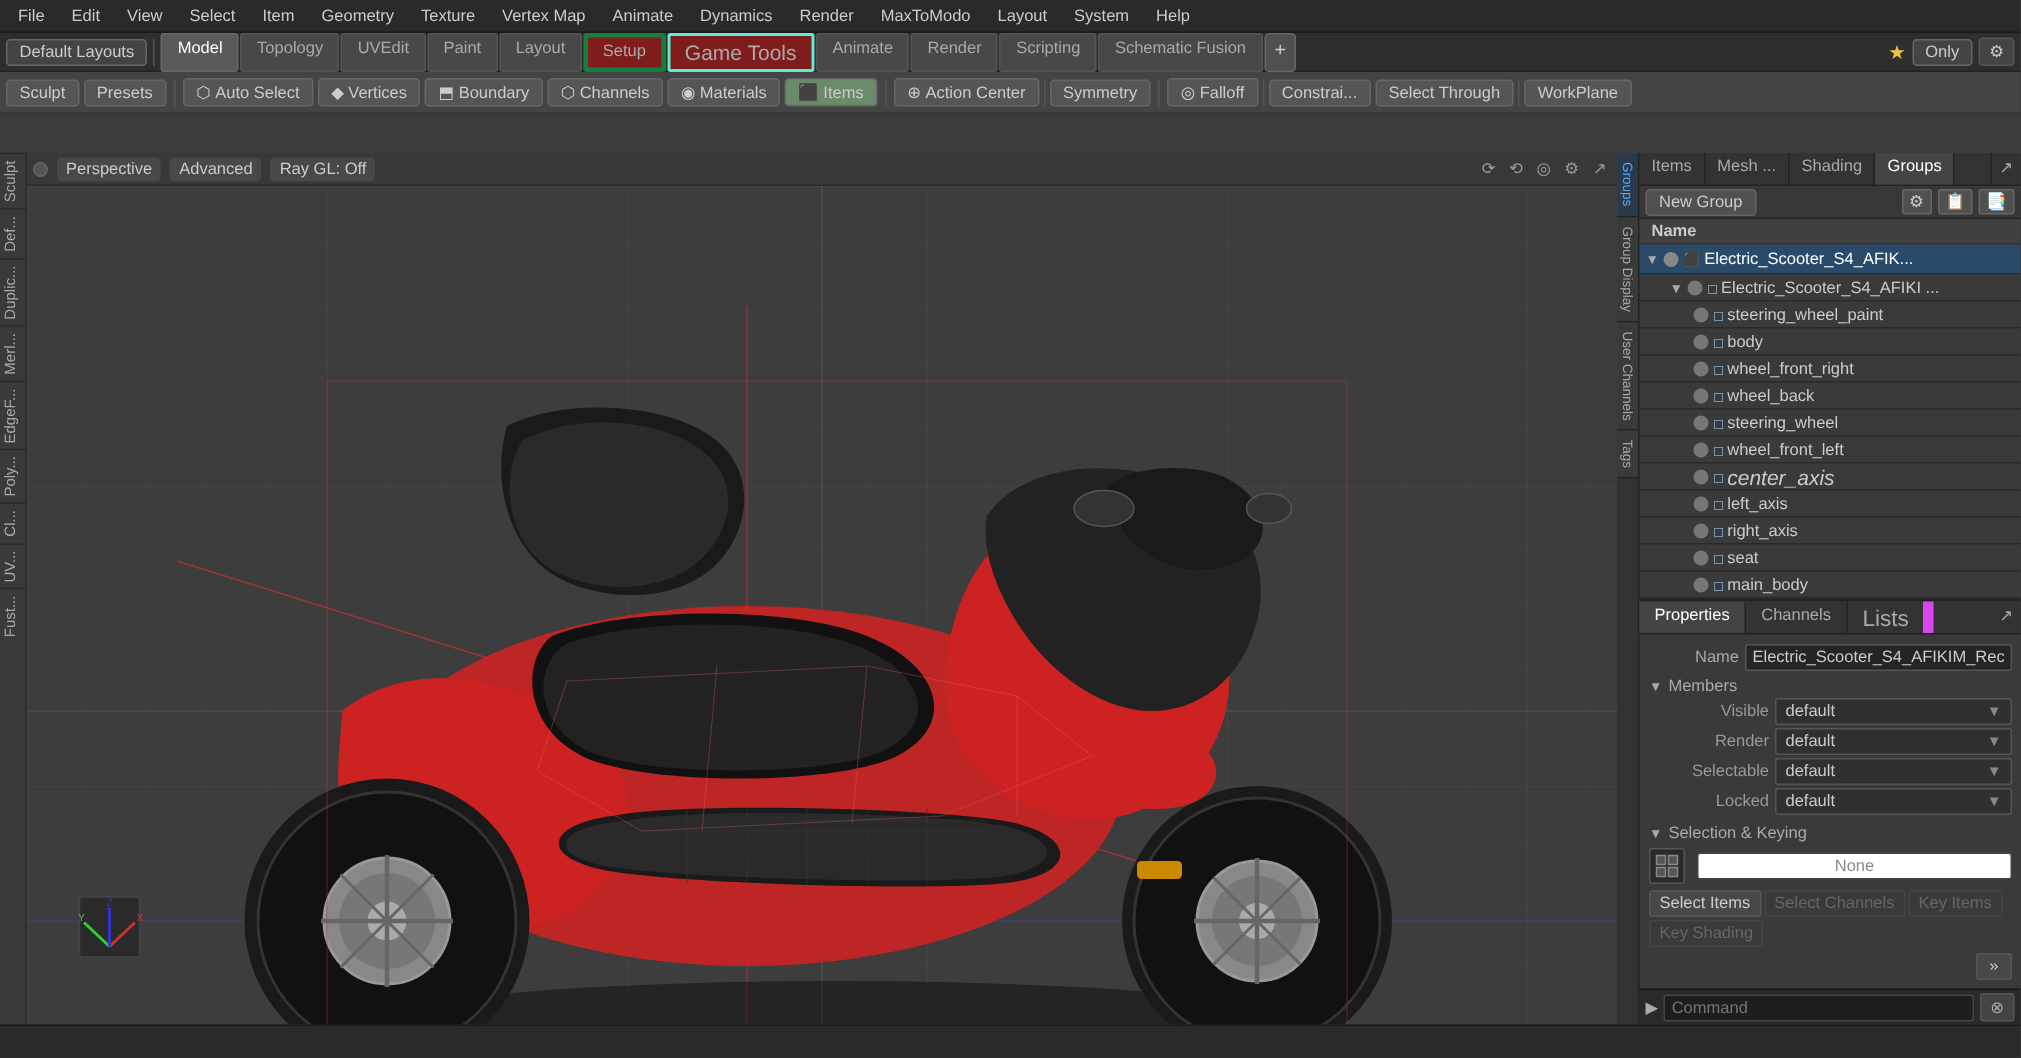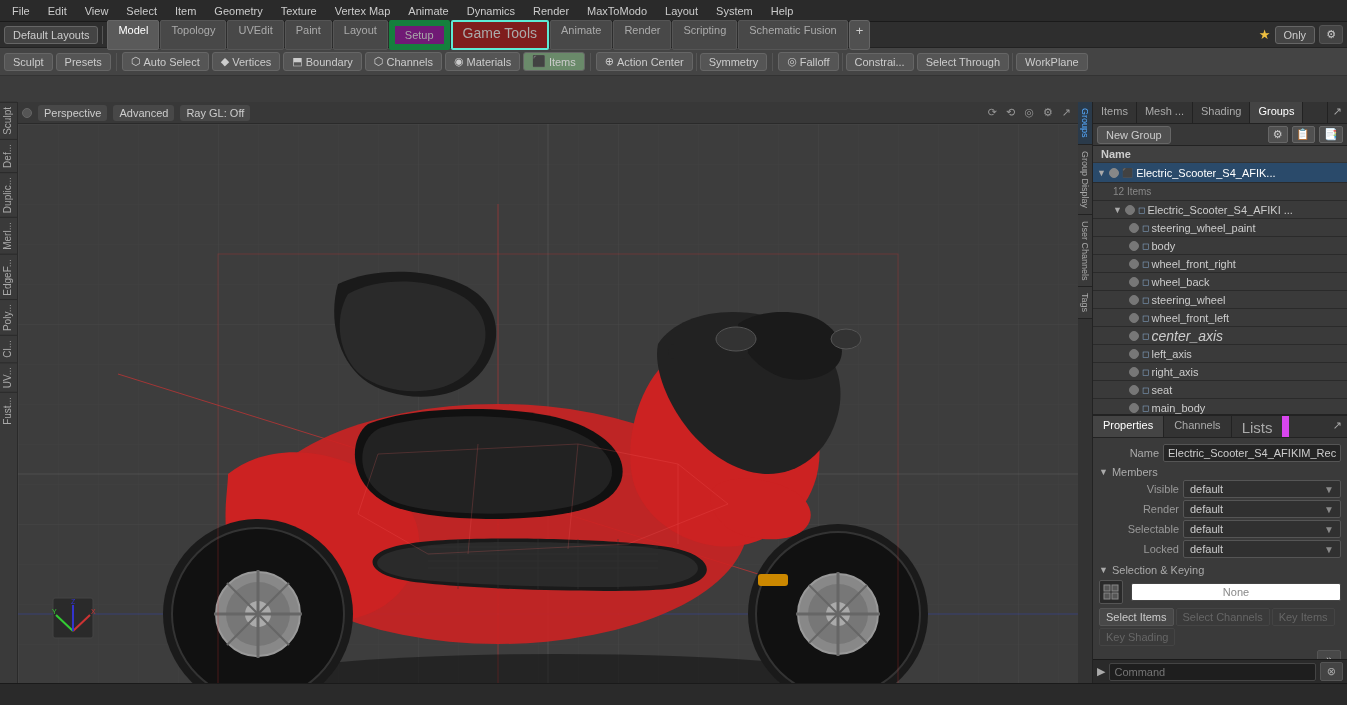--- a/index.html
+++ b/index.html
@@ -131,21 +131,21 @@
 
 <div id="toolbar1" style="display:flex;align-items:center;height:26px;background:#2e2e2e;padding:0 4px;gap:2px;">
   <div class="tb-layout" style="display:flex;align-items:center;gap:3px;">Default Layouts</div>
   <div class="tb-sep"></div>
   <div style="display:flex;gap:1px;flex:1;">
     <div class="mode-tab" style="padding:3px 10px;background:#5a5a5a;border:1px solid #666;border-radius:2px;color:#fff;font-size:11px;cursor:pointer;">Model</div>
     <div class="mode-tab" style="padding:3px 10px;background:#484848;border:1px solid #555;border-radius:2px;color:#aaa;font-size:11px;cursor:pointer;">Topology</div>
     <div class="mode-tab" style="padding:3px 10px;background:#484848;border:1px solid #555;border-radius:2px;color:#aaa;font-size:11px;cursor:pointer;">UVEdit</div>
     <div class="mode-tab" style="padding:3px 10px;background:#484848;border:1px solid #555;border-radius:2px;color:#aaa;font-size:11px;cursor:pointer;">Paint</div>
     <div class="mode-tab" style="padding:3px 10px;background:#484848;border:1px solid #555;border-radius:2px;color:#aaa;font-size:11px;cursor:pointer;">Layout</div>
-    <div class="mode-tab" style="padding:3px 10px;background:#701a75;border:6px solid #15803d;border-radius:2px;color:#aaa;font-size:11px;cursor:pointer;">Setup</div>
+    <div class="mode-tab" style="padding:3px 10px;background:#7f1d1d;border:3px solid #15803d;border-radius:2px;color:#aaa;font-size:11px;cursor:pointer;">Setup</div>
     <div class="mode-tab" style="padding:3px 10px;background:#7f1d1d;border:2px solid #5eead4;border-radius:2px;color:#aaa;font-size:14px;cursor:pointer;">Game Tools</div>
     <div class="mode-tab" style="padding:3px 10px;background:#484848;border:1px solid #555;border-radius:2px;color:#aaa;font-size:11px;cursor:pointer;">Animate</div>
     <div class="mode-tab" style="padding:3px 10px;background:#484848;border:1px solid #555;border-radius:2px;color:#aaa;font-size:11px;cursor:pointer;">Render</div>
     <div class="mode-tab" style="padding:3px 10px;background:#484848;border:1px solid #555;border-radius:2px;color:#aaa;font-size:11px;cursor:pointer;">Scripting</div>
     <div class="mode-tab" style="padding:3px 10px;background:#484848;border:1px solid #555;border-radius:2px;color:#aaa;font-size:11px;cursor:pointer;">Schematic Fusion</div>
     <div class="tb-btn" style="padding:2px 6px;font-size:13px;">+</div>
   </div>
   <div id="toolbar1-right" style="display:flex;align-items:center;gap:4px;">
     <span class="tb-star">★</span>
     <span class="tb-only">Only</span>
@@ -369,23 +369,20 @@
 
     <div class="name-header" style="padding:2px 8px;background:#404040;font-size:11px;color:#ccc;font-weight:bold;border-bottom:1px solid #333;">Name</div>
 
     <div class="group-row selected" style="display:flex;align-items:center;padding:2px 4px;height:20px;border-bottom:1px solid #2a2a2a;cursor:pointer;background:#2a4a6a;">
       <span style="font-size:9px;margin-right:3px;color:#aaa;">▼</span>
       <span style="width:10px;height:10px;border-radius:50%;border:1px solid #888;margin-right:3px;background:#888;display:inline-block;"></span>
       <span style="color:#88aacc;font-size:9px;margin-right:3px;">⬛</span>
       <span style="font-size:11px;color:#fff;white-space:nowrap;overflow:hidden;text-overflow:ellipsis;flex:1;">Electric_Scooter_S4_AFIK...</span>
     </div>
 
-    <div class="group-row" style="display:flex;align-items:center;padding:2px 20px;height:18px;border-bottom:1px solid #2a2a2a;">
-      <span style="font-size:10px;color:#888;">12 Items</span>
-    </div>
 
     <div class="group-row sub" style="display:flex;align-items:center;padding:2px 4px 2px 20px;height:18px;border-bottom:1px solid #2a2a2a;cursor:pointer;">
       <span style="font-size:9px;margin-right:3px;color:#aaa;">▼</span>
       <span style="width:10px;height:10px;border-radius:50%;border:1px solid #777;margin-right:3px;background:#777;display:inline-block;"></span>
       <span style="color:#88aacc;font-size:9px;margin-right:2px;">◻</span>
       <span style="font-size:11px;color:#ccc;">Electric_Scooter_S4_AFIKI ...</span>
     </div>
 
     <div class="group-row subsub" style="display:flex;align-items:center;padding:2px 4px 2px 36px;height:18px;border-bottom:1px solid #2a2a2a;cursor:pointer;">
       <span style="width:10px;height:10px;border-radius:50%;border:1px solid #777;margin-right:3px;background:#777;display:inline-block;"></span>

